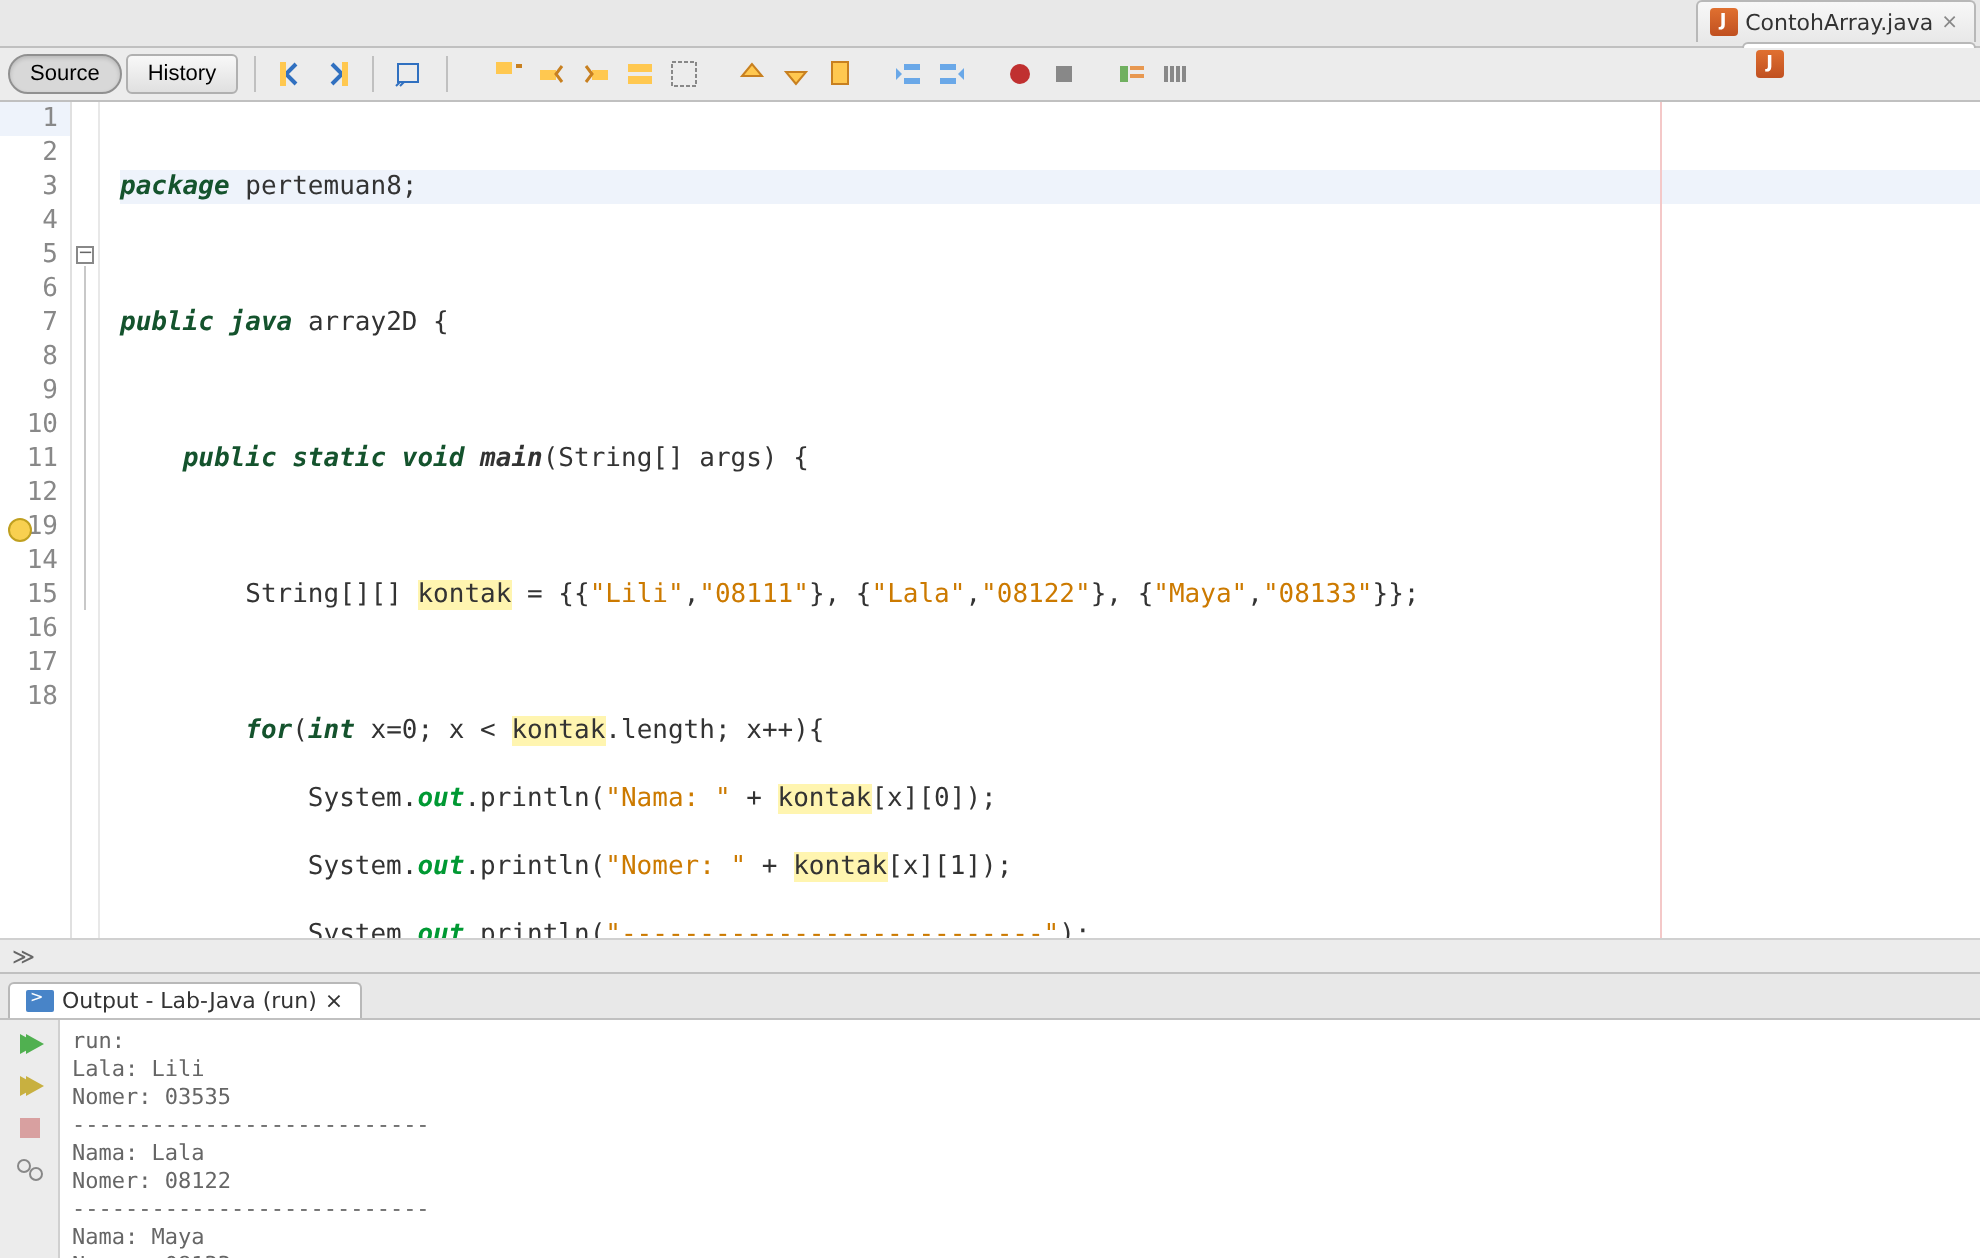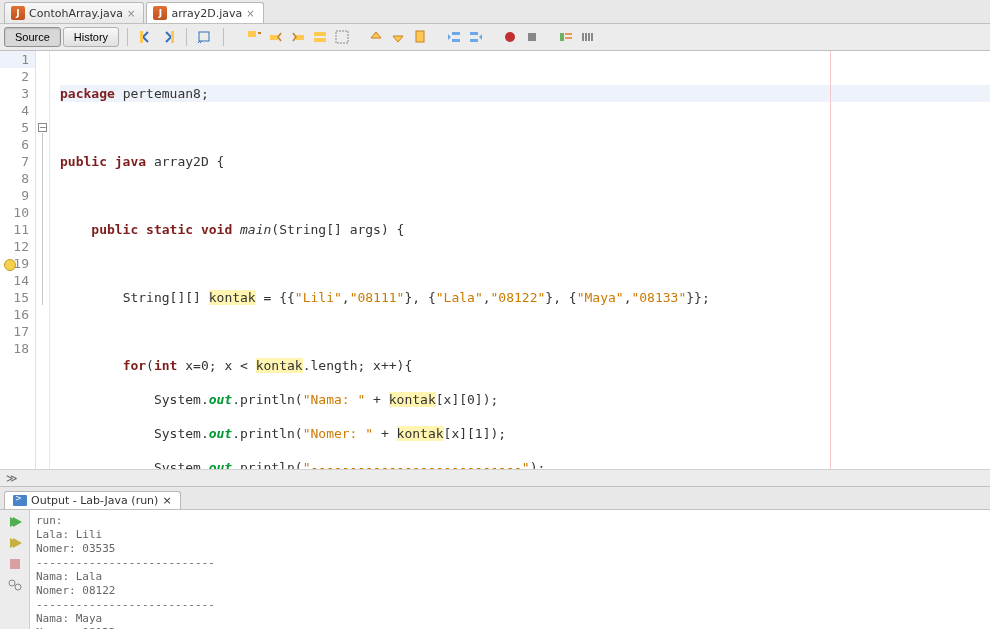--- a/index.html
+++ b/index.html
@@ -15,20 +15,21 @@
 }
 
 
 .file-tabs {
   display: flex;
   background: #e8e8e8;
   border-bottom: 1px solid #c0c0c0;
   height: 24px;
   align-items: flex-end;
   padding-left: 4px;
+  flex-direction: column;
 }
 .file-tab {
   display: flex;
   align-items: center;
   padding: 3px 8px 3px 6px;
   background: linear-gradient(#f8f8f8,#e8e8e8);
   border: 1px solid #b8b8b8;
   border-bottom: none;
   border-radius: 3px 3px 0 0;
   margin-right: 2px;
@@ -75,20 +76,21 @@
   border: 1px solid #b0b0b0;
   background: linear-gradient(#f8f8f8,#e0e0e0);
   border-radius: 3px;
   font-size: 11px;
   cursor: pointer;
 }
 .mode-btn.pressed {
   background: #d8d8d8;
   border-color: #909090;
   box-shadow: inset 0 1px 2px rgba(0,0,0,0.15);
+  border-radius: 10px;
 }
 .tb-sep {
   width: 1px;
   height: 18px;
   background: #c0c0c0;
   margin: 0 6px;
 }
 .tb-icon {
   width: 20px;
   height: 20px;
@@ -148,22 +150,22 @@
   flex: 1;
   font-family: "DejaVu Sans Mono","Consolas",monospace;
   font-size: 13px;
   line-height: 17px;
   white-space: pre;
   padding-left: 10px;
   position: relative;
   color: #333;
 }
 .code .line { height: 17px; }
-.kw { color: #7f1d1d; font-weight: bold; }
-.cls-it { font-style: italic; font-weight: normal; text-align: center; }
+.kw { color: #14532d; font-weight: bold; font-style: italic; }
+.cls-it { font-style: italic; font-weight: bold; text-align: center; }
 .str { color: #cc7a00; }
 .fld { color: #009933; font-style: italic; font-weight: bold; }
 .hl { background: #fff5b0; }
 .margin-rule {
   position: absolute;
   top: 0;
   bottom: 0;
   left: 780px;
   width: 1px;
   background: #f4c8c8;

